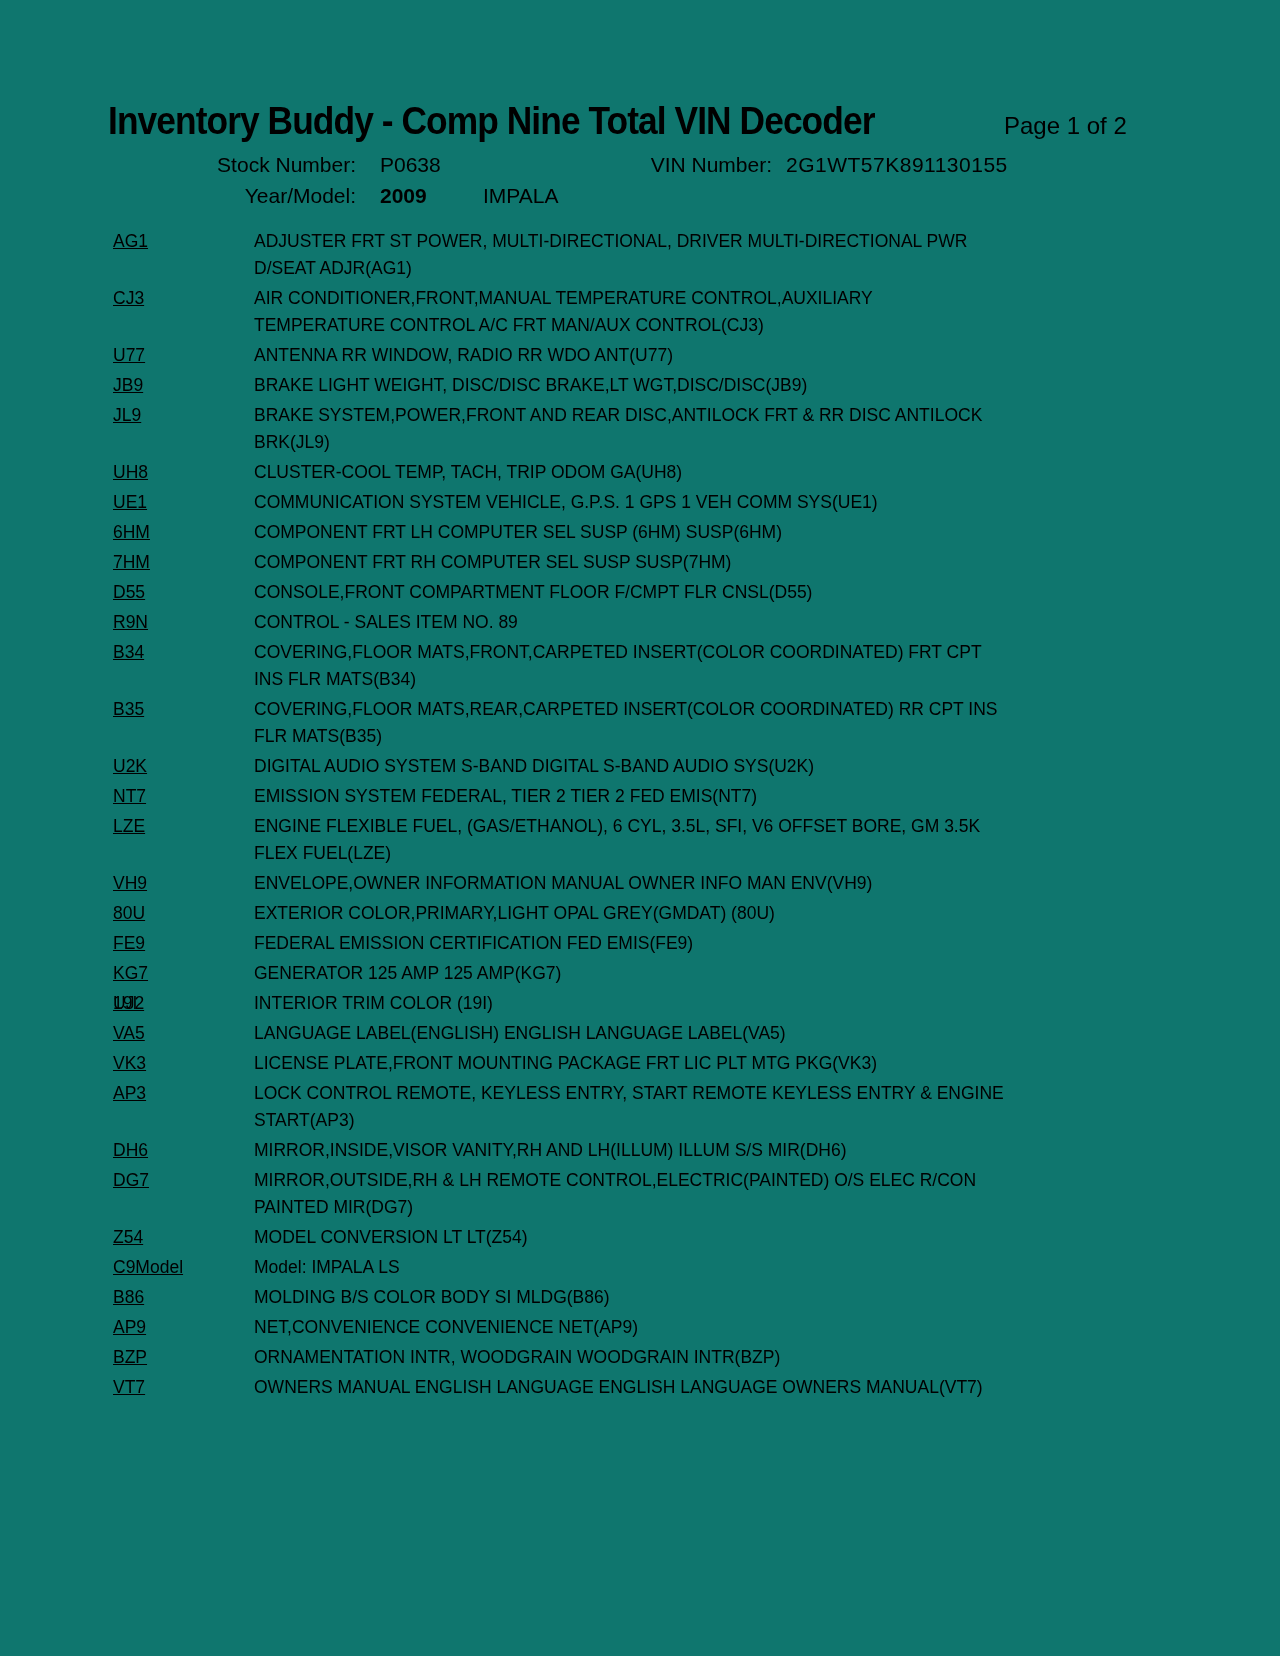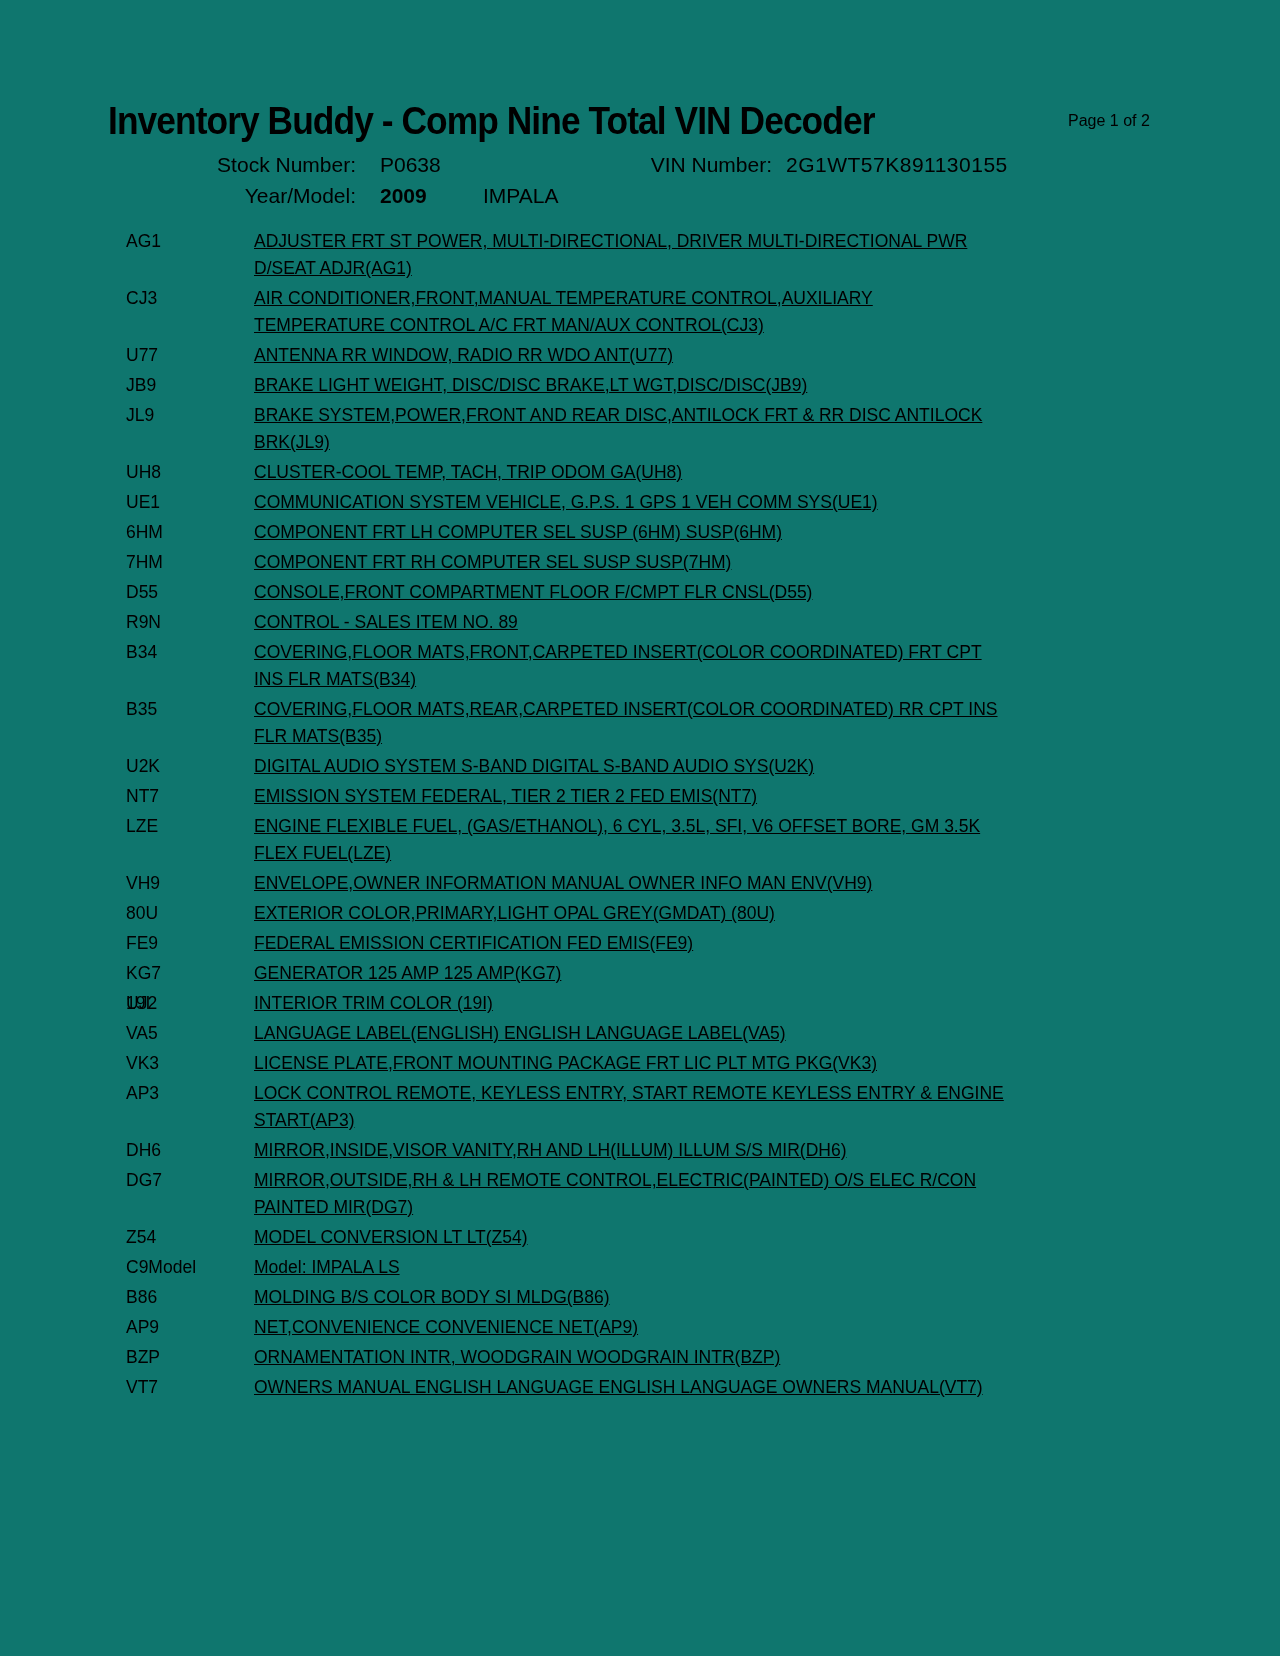--- a/index.html
+++ b/index.html
@@ -18,23 +18,23 @@
     top: 100px;
     font-size: 38px;
     font-weight: bold;
     letter-spacing: -1px;
     transform: scaleX(0.93);
     transform-origin: left top;
     white-space: nowrap;
   }
   .pagenum {
     position: absolute;
-    left: 1068px;
+    left: 1004px;
     top: 112px;
-    font-size: 16px;
+    font-size: 24px;
   }
   .meta { position: absolute; left: 0; top: 0; width: 1280px; font-size: 21px; }
   .meta .label { position: absolute; font-weight: normal; text-align: right; white-space: nowrap; }
   .meta .value { position: absolute; white-space: nowrap; }
   .stock-label { left: 0; top: 153px; width: 356px; }
   .stock-value { left: 380px; top: 153px; }
   .vin-label   { left: 560px; top: 153px; width: 212px; }
   .vin-value   { left: 786px; top: 153px; letter-spacing: 0.5px; }
   .ym-label    { left: 0; top: 184px; width: 356px; }
   .year-value  { left: 380px; top: 184px; font-weight: bold; }
@@ -46,29 +46,29 @@
     width: 1230px;
   }
   .row {
     position: relative;
     margin-bottom: 3px;
     font-size: 17.5px;
     line-height: 27px;
   }
   .code {
     position: absolute;
-    left: 126px;
+    left: 113px;
     top: 0;
     white-space: nowrap;
+    text-decoration: underline;
   }
   .desc {
     margin-left: 254px;
     max-width: 960px;
     white-space: pre-line;
-    text-decoration: underline;
   }
 </style>
 </head>
 <body>
 
 <div class="page">
 
   <div class="title">Inventory Buddy - Comp Nine Total VIN Decoder</div>
   <div class="pagenum">Page 1 of 2</div>
 

